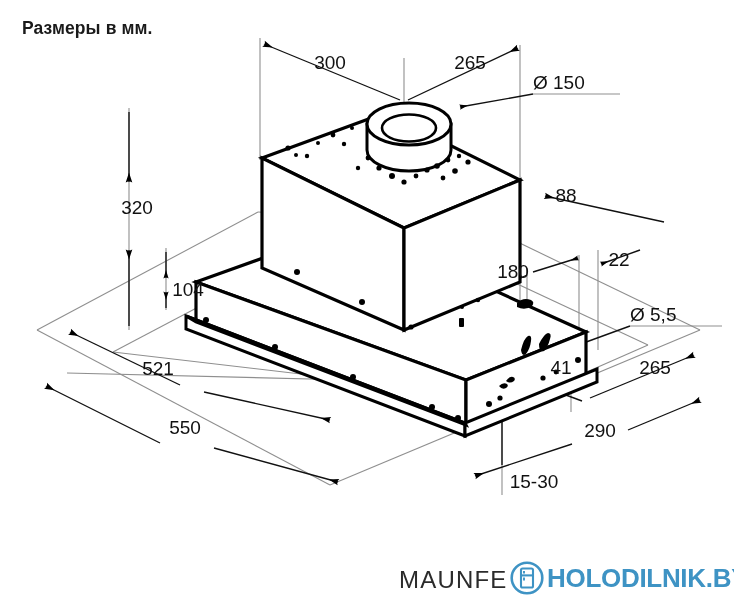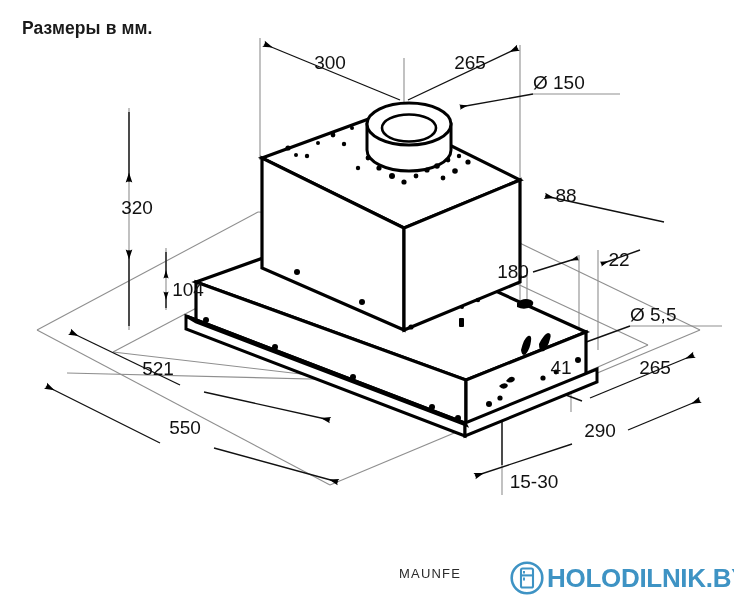--- a/index.html
+++ b/index.html
@@ -48,21 +48,21 @@
     left: 0;
     bottom: 8px;
     width: 734px;
     height: 48px;
   }
   .brand {
     position: absolute;
     left: 399px;
     top: 6px;
     font-family: "Liberation Sans", sans-serif;
-    font-size: 13px;
+    font-size: 24px;
     letter-spacing: 1.2px;
     color: #2b2b2b;
     white-space: nowrap;
   }
   .wm {
     position: absolute;
     left: 509px;
     top: 0px;
     display: flex;
     align-items: center;

